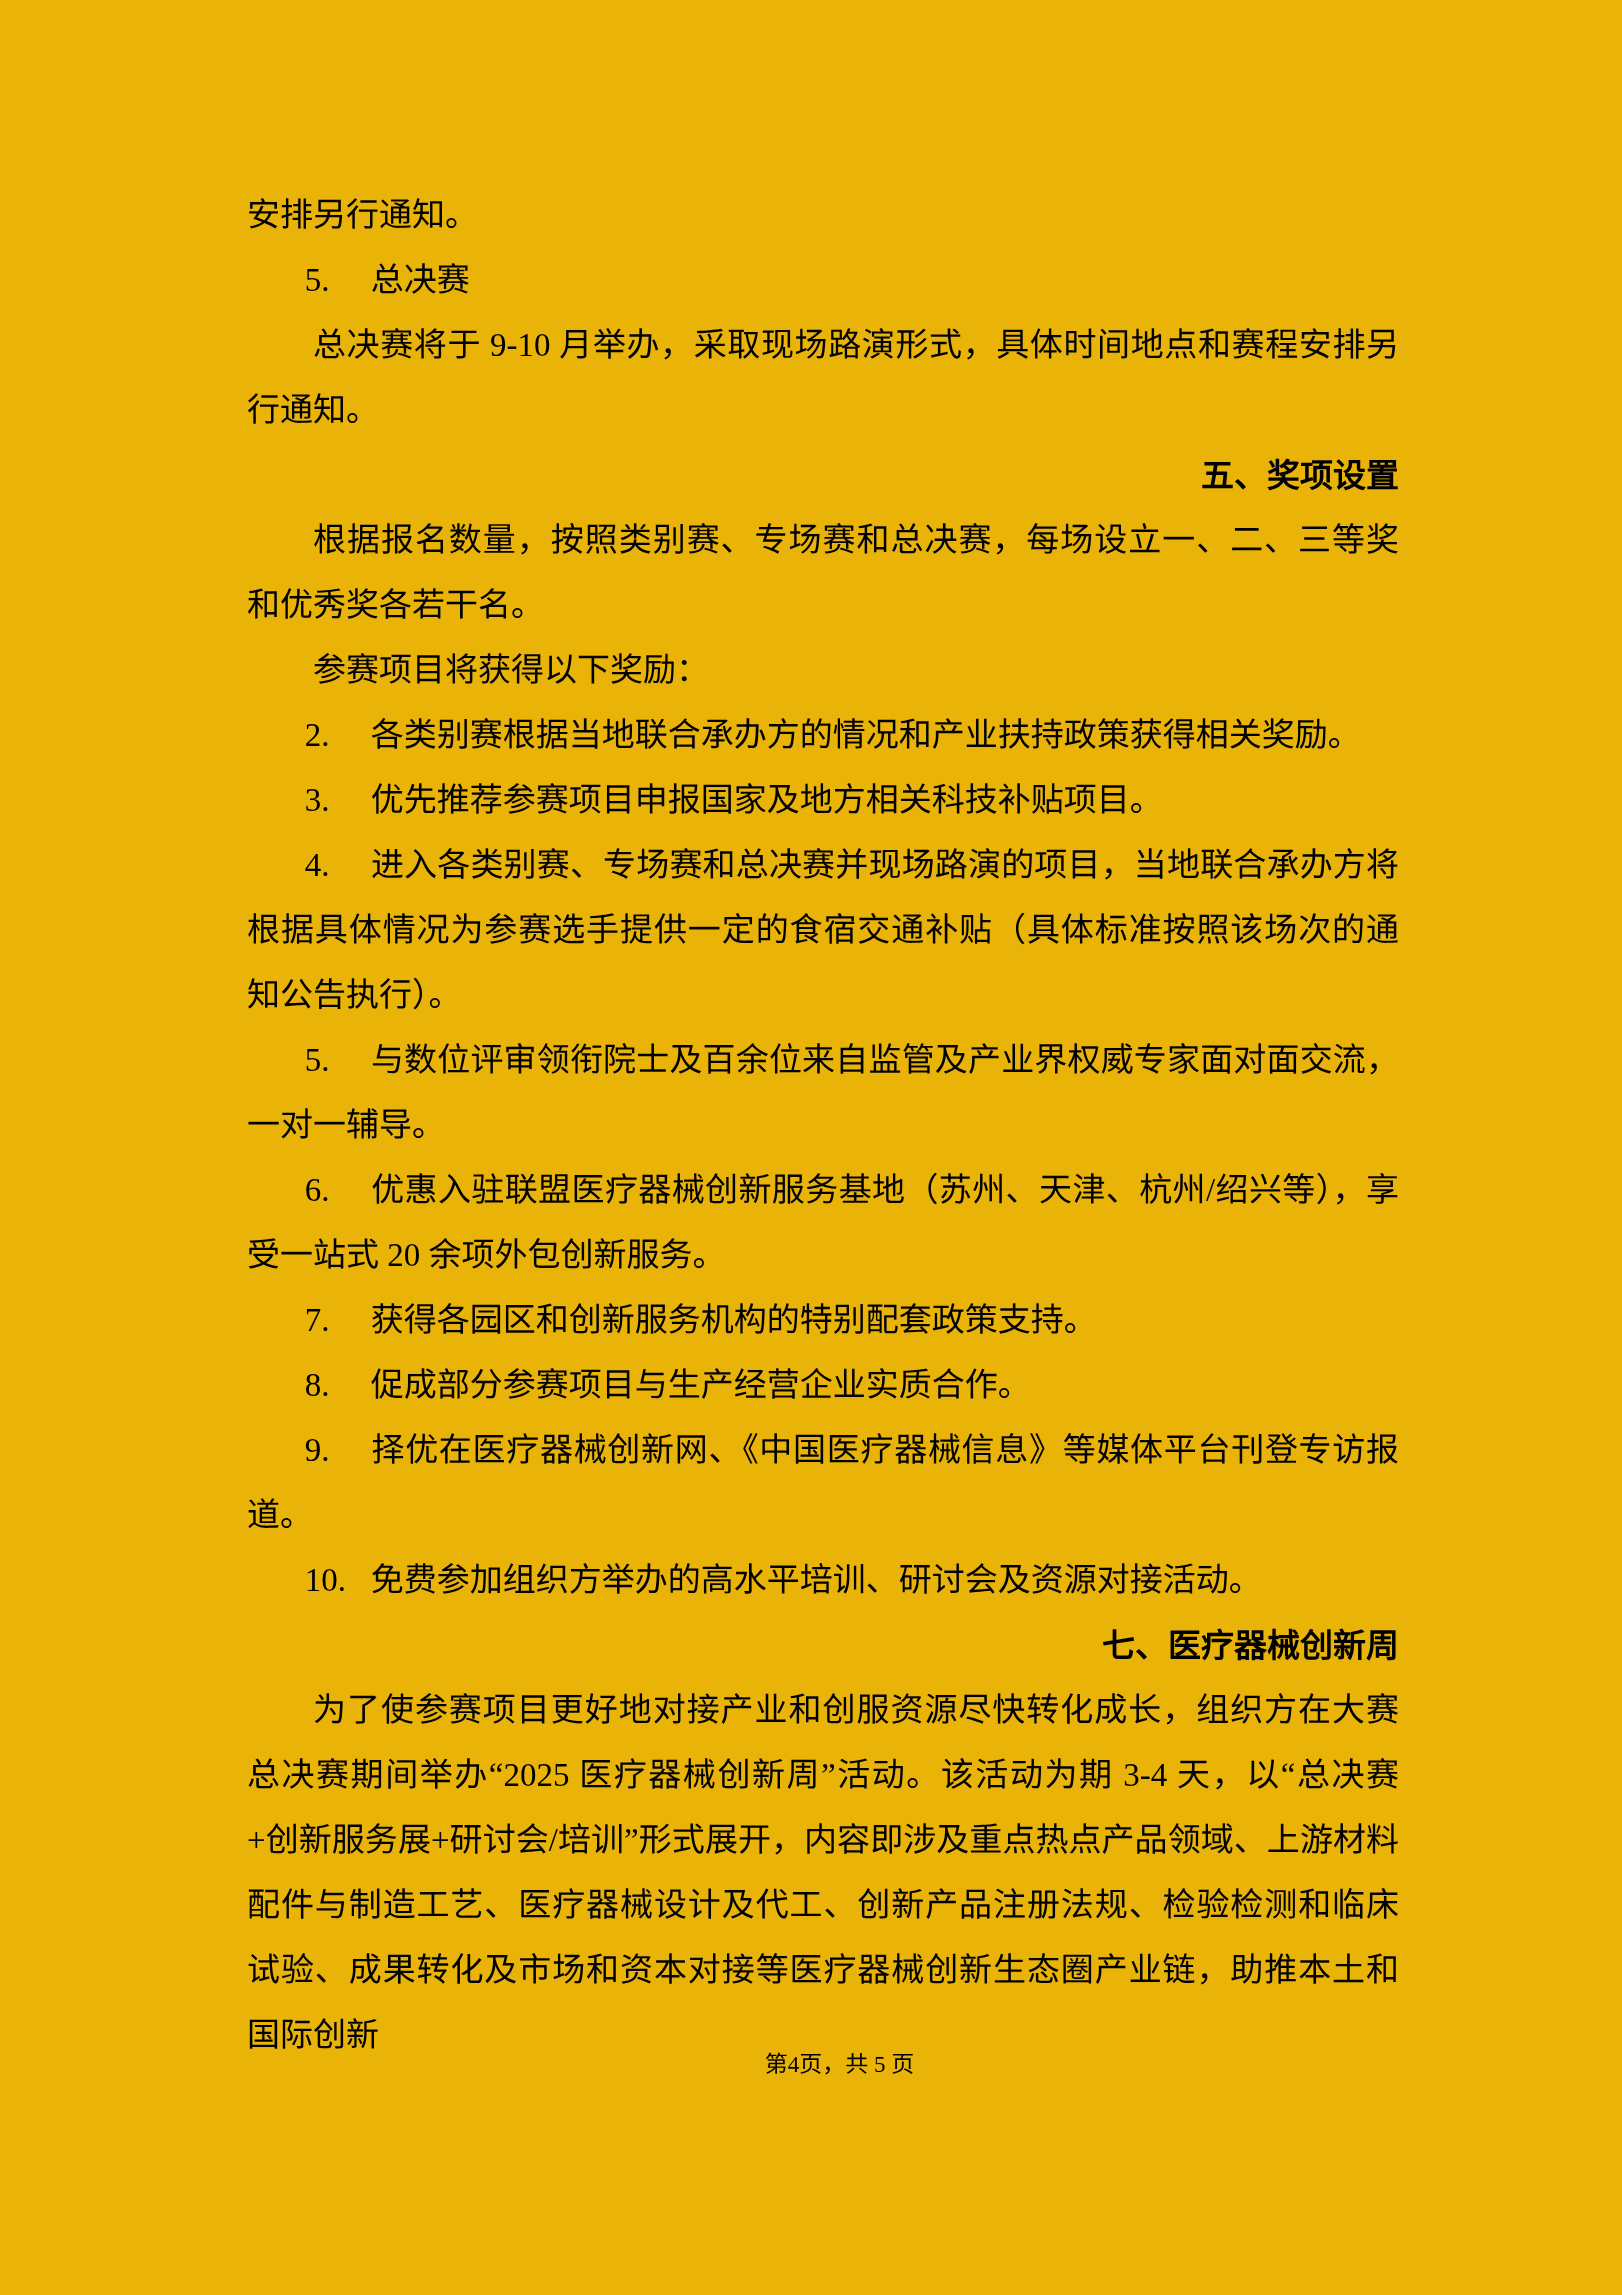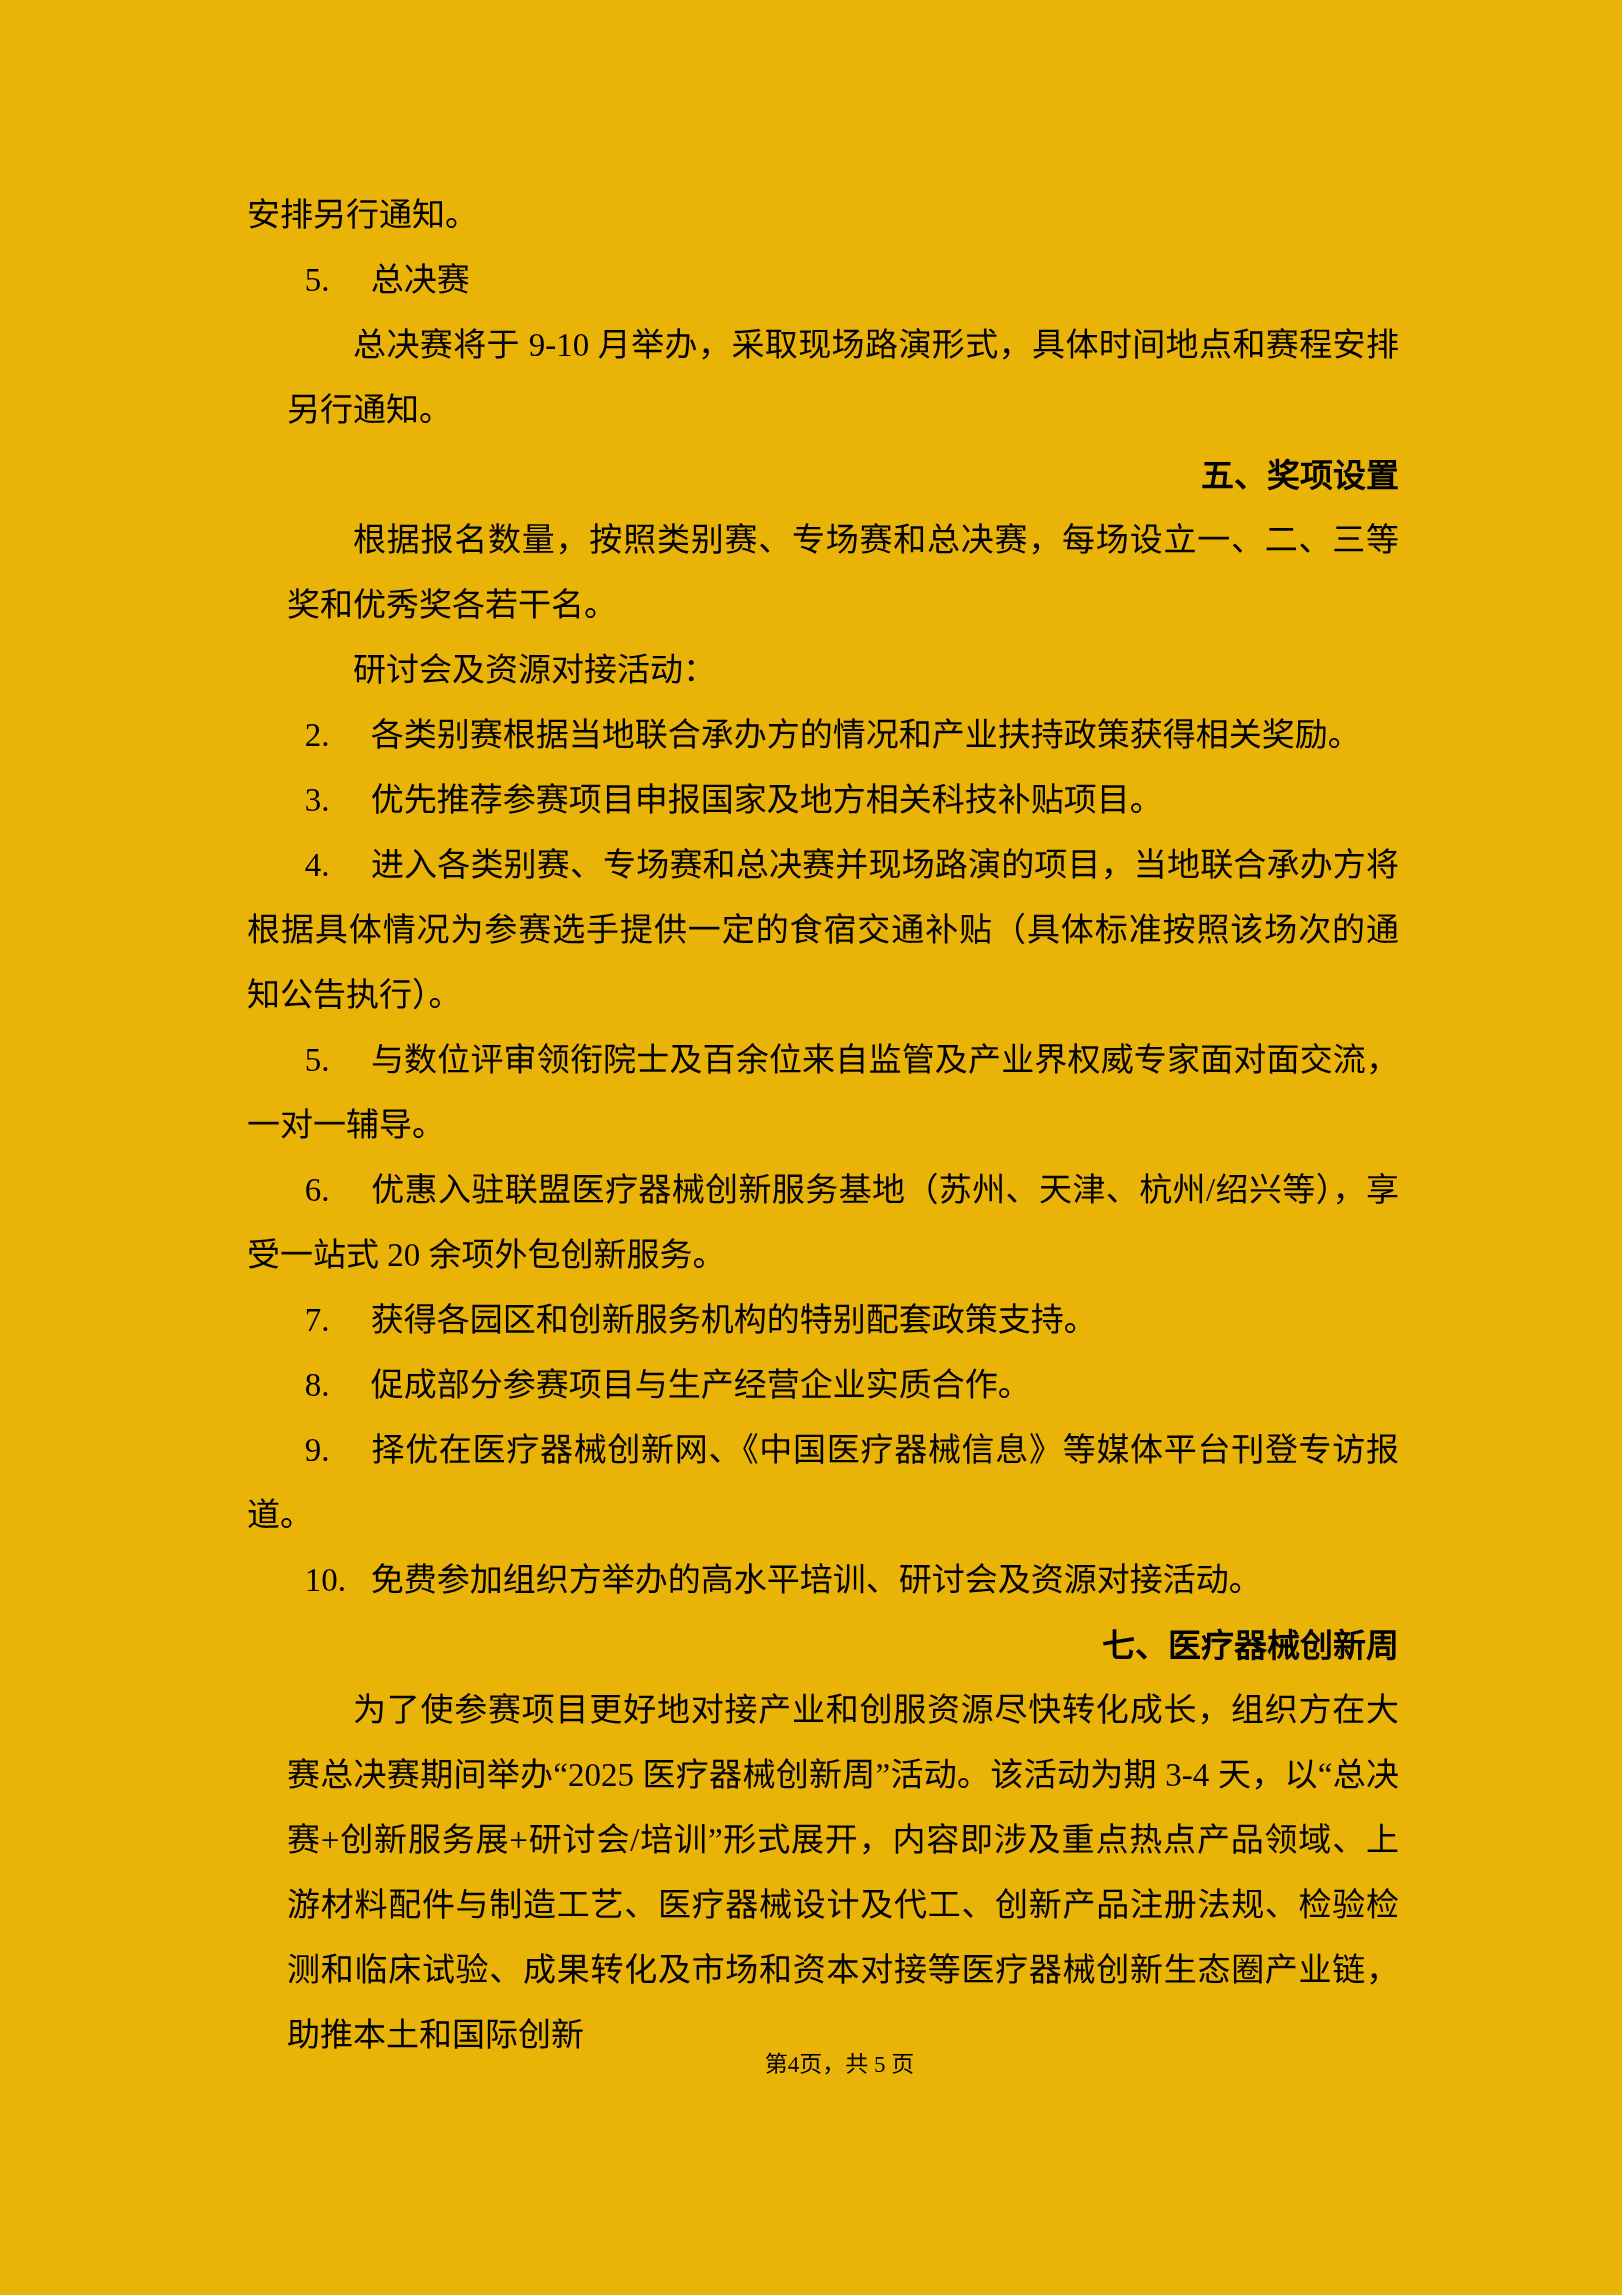--- a/index.html
+++ b/index.html
@@ -19,21 +19,21 @@
   .content {
     position: absolute;
     top: 183px;
     left: 247px;
     width: 1152px;
     font-size: 33px;
     line-height: 65px;
     text-align: justify;
   }
   .block { margin: 0; padding: 0; }
-  .block.body.indent { text-indent: 2em; margin-left: 40px; }
+  .block.body.indent { text-indent: 2em; }
   .block.heading {
     font-family: "Liberation Sans", "DejaVu Sans", sans-serif;
     font-weight: 700;
     text-indent: 2em;
     text-align: right;
   }
   .block.numbered { text-indent: 1.75em; }
   .num {
     display: inline-block;
     min-width: 2em;
@@ -55,21 +55,21 @@
 </head>
 <body>
 
 <div class="page">
   <div class="content">
       <div class="block body">安排另行通知。</div>
       <div class="block numbered"><span class="num">5.</span><span>总决赛</span></div>
       <div class="block body indent">总决赛将于 9-10 月举办，采取现场路演形式，具体时间地点和赛程安排另行通知。</div>
       <div class="block heading">五、奖项设置</div>
       <div class="block body indent">根据报名数量，按照类别赛、专场赛和总决赛，每场设立一、二、三等奖和优秀奖各若干名。</div>
-      <div class="block body indent">研讨会及资源对接活动：</div>
+      <div class="block body indent">参赛项目将获得以下奖励：</div>
       <div class="block numbered"><span class="num">2.</span><span>各类别赛根据当地联合承办方的情况和产业扶持政策获得相关奖励。</span></div>
       <div class="block numbered"><span class="num">3.</span><span>优先推荐参赛项目申报国家及地方相关科技补贴项目。</span></div>
       <div class="block numbered"><span class="num">4.</span><span>进入各类别赛、专场赛和总决赛并现场路演的项目，当地联合承办方将根据具体情况为参赛选手提供一定的食宿交通补贴（具体标准按照该场次的通知公告执行）。</span></div>
       <div class="block numbered"><span class="num">5.</span><span>与数位评审领衔院士及百余位来自监管及产业界权威专家面对面交流，一对一辅导。</span></div>
       <div class="block numbered"><span class="num">6.</span><span>优惠入驻联盟医疗器械创新服务基地（苏州、天津、杭州/绍兴等），享受一站式 20 余项外包创新服务。</span></div>
       <div class="block numbered"><span class="num">7.</span><span>获得各园区和创新服务机构的特别配套政策支持。</span></div>
       <div class="block numbered"><span class="num">8.</span><span>促成部分参赛项目与生产经营企业实质合作。</span></div>
       <div class="block numbered"><span class="num">9.</span><span>择优在医疗器械创新网、《中国医疗器械信息》等媒体平台刊登专访报道。</span></div>
       <div class="block numbered"><span class="num">10.</span><span>免费参加组织方举办的高水平培训、研讨会及资源对接活动。</span></div>
       <div class="block heading">七、医疗器械创新周</div>

